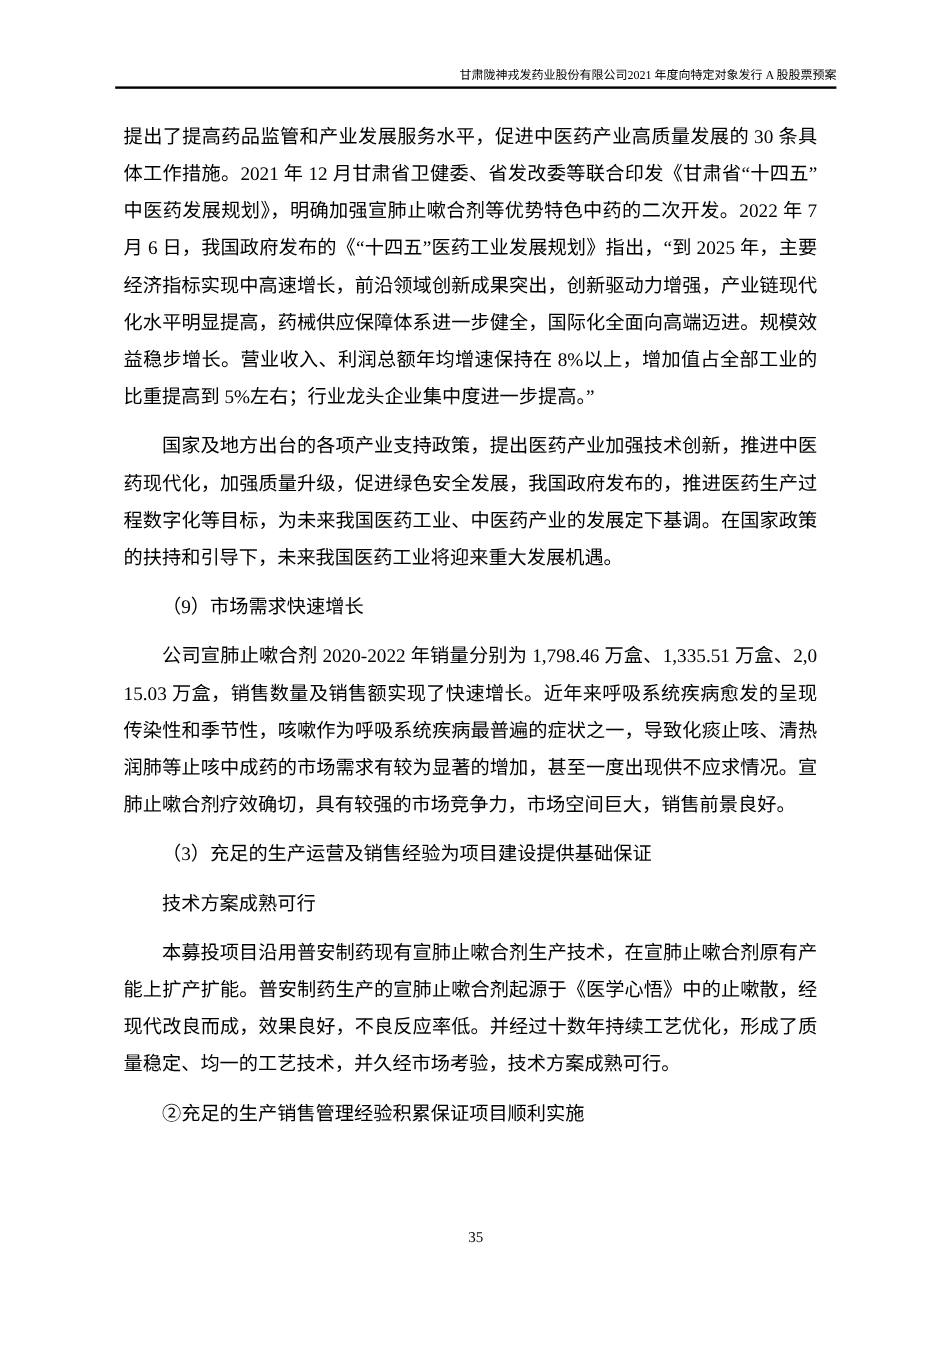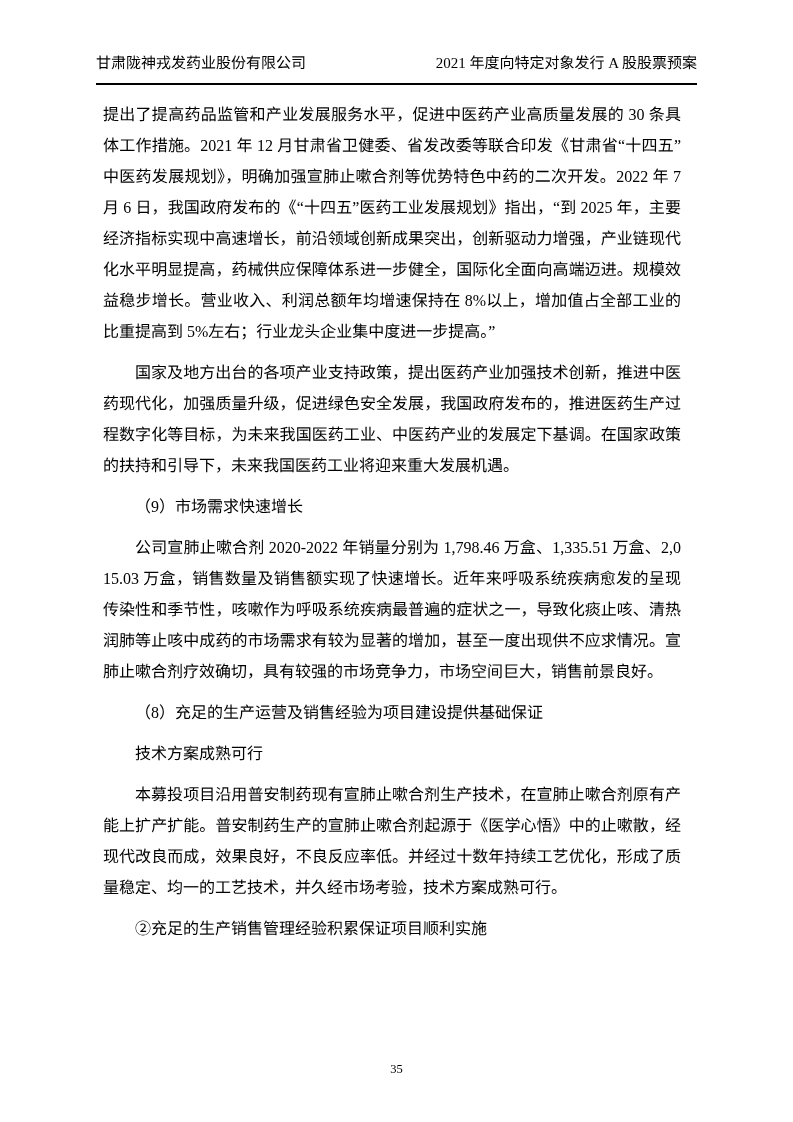--- a/index.html
+++ b/index.html
@@ -16,25 +16,25 @@
     overflow: hidden;
     font-family: "Liberation Serif", "DejaVu Serif", serif;
     color: #000000;
   }
   .header {
     position: absolute;
     left: 96px;
     top: 56px;
     width: 601px;
     display: flex;
-    justify-content: space-between;
+    justify-content: flex-end;
     align-items: flex-end;
     border-bottom: 2px solid #000000;
-    padding-bottom: 12px;
-    font-size: 15px;
+    padding-bottom: 1px;
+    font-size: 10px;
     line-height: 15px;
     white-space: nowrap;
   }
   .content {
     position: absolute;
     left: 103px;
     top: 99px;
     width: 578px;
   }
   .content p {
@@ -51,39 +51,38 @@
   .content p.body-noindent {
     text-indent: 0;
   }
   .footer {
     position: absolute;
     top: 1024px;
     left: 0;
     width: 100%;
     text-align: center;
     font-size: 12.5px;
-    margin-top: 38px;
   }
 </style>
 </head>
 <body>
 
 <div class="page">
 
   <div class="header">
     <span>甘肃陇神戎发药业股份有限公司</span>
     <span>2021 年度向特定对象发行 A 股股票预案</span>
   </div>
 
   <div class="content" id="content">
       <p class="body-noindent">提出了提高药品监管和产业发展服务水平，促进中医药产业高质量发展的 30 条具体工作措施。2021 年 12 月甘肃省卫健委、省发改委等联合印发《甘肃省“十四五”中医药发展规划》，明确加强宣肺止嗽合剂等优势特色中药的二次开发。2022 年 7 月 6 日，我国政府发布的《“十四五”医药工业发展规划》指出，“到 2025 年，主要经济指标实现中高速增长，前沿领域创新成果突出，创新驱动力增强，产业链现代化水平明显提高，药械供应保障体系进一步健全，国际化全面向高端迈进。规模效益稳步增长。营业收入、利润总额年均增速保持在 8%以上，增加值占全部工业的比重提高到 5%左右；行业龙头企业集中度进一步提高。”</p>
       <p class="body">国家及地方出台的各项产业支持政策，提出医药产业加强技术创新，推进中医药现代化，加强质量升级，促进绿色安全发展，我国政府发布的，推进医药生产过程数字化等目标，为未来我国医药工业、中医药产业的发展定下基调。在国家政策的扶持和引导下，未来我国医药工业将迎来重大发展机遇。</p>
       <p class="heading">（9）市场需求快速增长</p>
       <p class="body">公司宣肺止嗽合剂 2020-2022 年销量分别为 1,798.46 万盒、1,335.51 万盒、2,015.03 万盒，销售数量及销售额实现了快速增长。近年来呼吸系统疾病愈发的呈现传染性和季节性，咳嗽作为呼吸系统疾病最普遍的症状之一，导致化痰止咳、清热润肺等止咳中成药的市场需求有较为显著的增加，甚至一度出现供不应求情况。宣肺止嗽合剂疗效确切，具有较强的市场竞争力，市场空间巨大，销售前景良好。</p>
-      <p class="heading">（8）充足的生产运营及销售经验为项目建设提供基础保证</p>
+      <p class="heading">（3）充足的生产运营及销售经验为项目建设提供基础保证</p>
       <p class="heading">技术方案成熟可行</p>
       <p class="body">本募投项目沿用普安制药现有宣肺止嗽合剂生产技术，在宣肺止嗽合剂原有产能上扩产扩能。普安制药生产的宣肺止嗽合剂起源于《医学心悟》中的止嗽散，经现代改良而成，效果良好，不良反应率低。并经过十数年持续工艺优化，形成了质量稳定、均一的工艺技术，并久经市场考验，技术方案成熟可行。</p>
       <p class="heading">②充足的生产销售管理经验积累保证项目顺利实施</p>
     </div>
 
   <div class="footer">
     <span>35</span>
   </div>
 
 </div>

